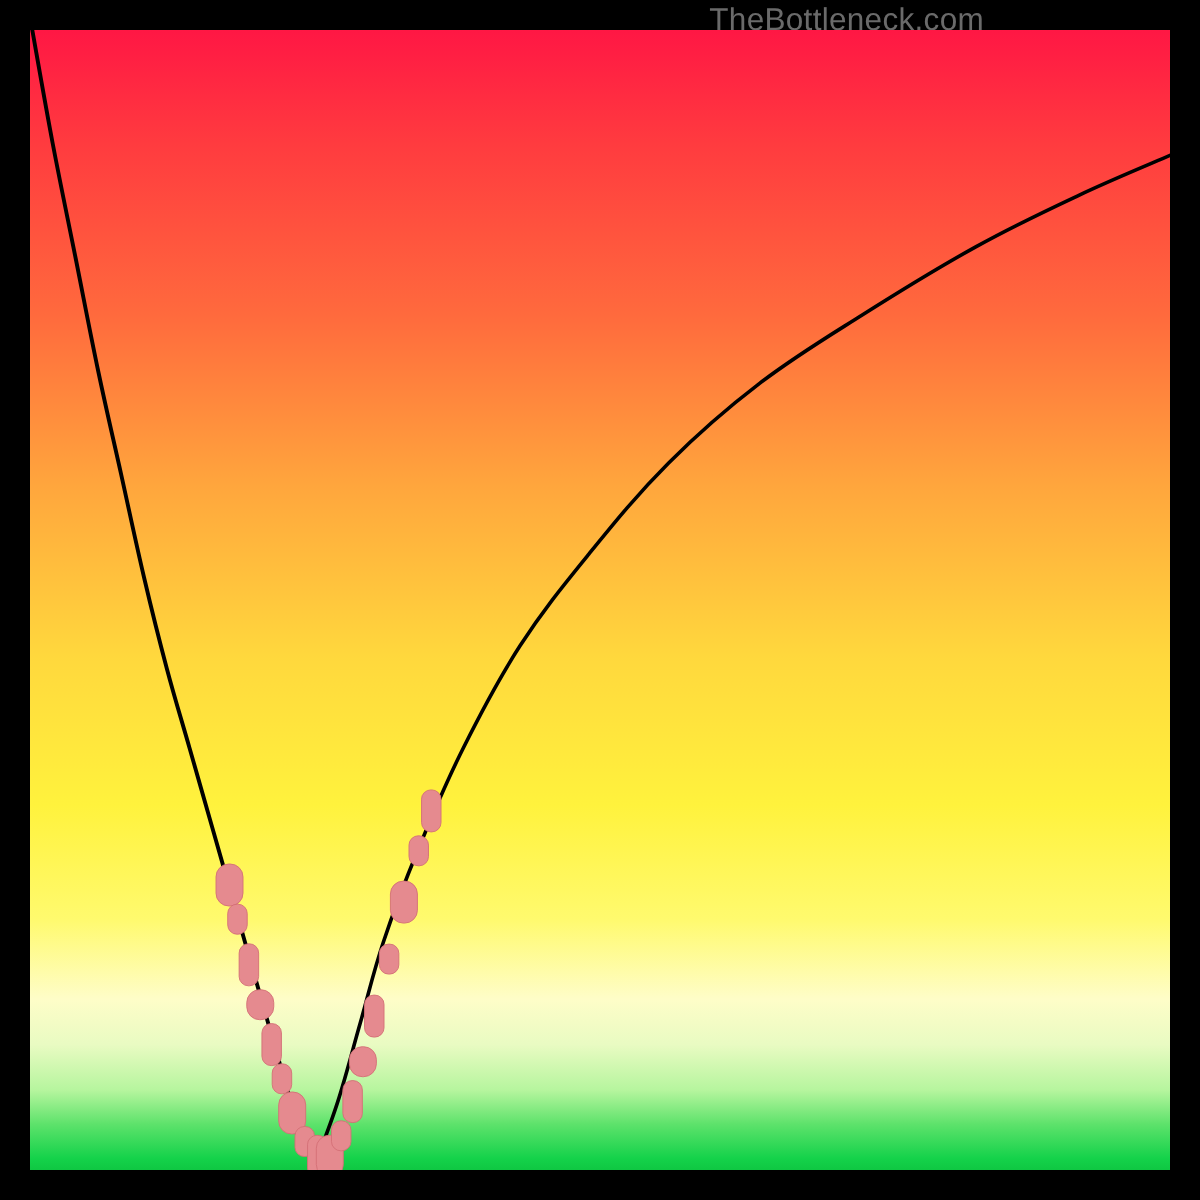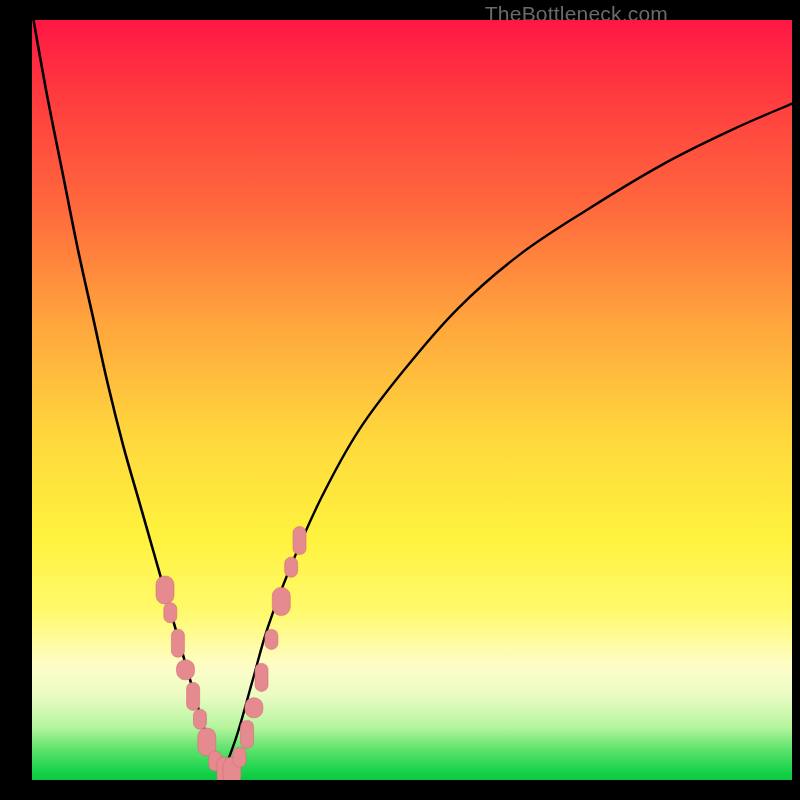--- a/index.html
+++ b/index.html
@@ -7,21 +7,21 @@
     padding: 0;
     width: 800px;
     height: 800px;
     overflow: hidden;
     background: #000;
     font-family: Arial, Helvetica, sans-serif;
   }
   .frame {
     position: absolute;
     top: 0;
-    left: 12px;
+    left: 0;
     width: 668px;
     height: 800px;
     background: #000;
   }
   .plot {
     position: absolute;
     top: 20px;
     left: 20px;
     width: 760px;
     height: 760px;

